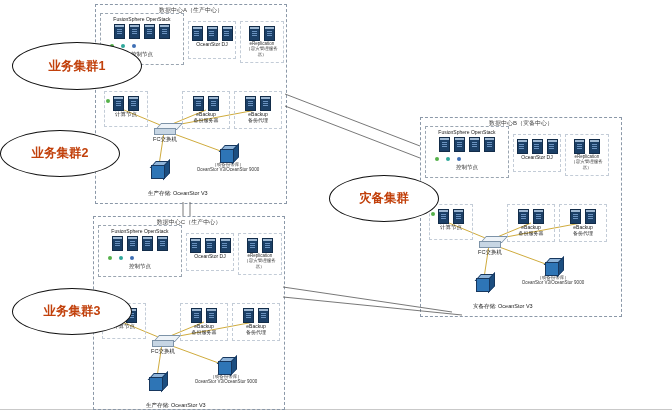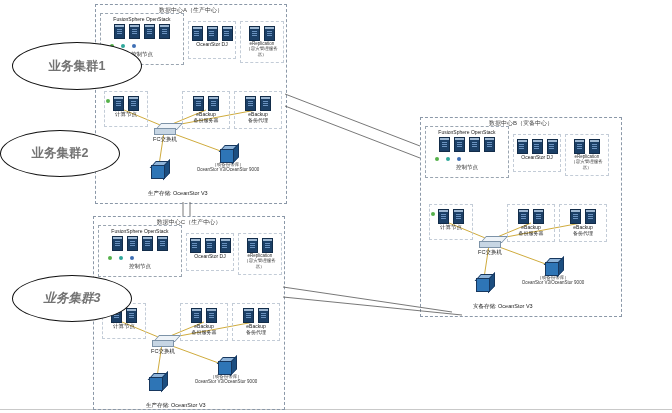--- a/index.html
+++ b/index.html
@@ -32,21 +32,21 @@
   .sw-label{position:absolute;left:44px;top:131px;width:50px;text-align:center;}
   .cube{position:relative;width:17px;height:17px;margin:0 auto;}
   .cu-front{position:absolute;left:0;top:4px;width:12px;height:12px;background:#2e75b6;border:0.5px solid #17375e;}
   .cu-top{position:absolute;left:2.5px;top:0;width:12px;height:4.5px;background:#8fb4d9;border:0.5px solid #17375e;transform:skewX(-42deg);}
   .cu-side{position:absolute;left:12.5px;top:2px;width:4.5px;height:12px;background:#1c4e80;border:0.5px solid #17375e;transform:skewY(-46deg);}
   .g-bcube{position:absolute;left:96px;top:140px;width:72px;text-align:center;}
   .g-pcube{position:absolute;left:30px;top:156px;width:66px;text-align:center;}
   .storage-label{position:absolute;left:52px;top:185px;width:132px;text-align:left;}
   
   .ell{position:absolute;border:1.5px solid #111;border-radius:50%;background:#fff;display:flex;
-       align-items:center;justify-content:center;font-weight:700;font-size:12.5px;z-index:10;color:#737373;text-align:right;}
+       align-items:center;justify-content:center;font-weight:700;font-size:12.5px;z-index:10;color:#c2410c;text-align:right;}
   #wan{position:absolute;left:0;top:0;z-index:5;pointer-events:none;}
   #bottom-line{position:absolute;left:0;top:409px;width:672px;height:1px;background:#c9c9c9;}
 </style>
 </head>
 <body>
 
 <div id="canvas">
 
   <div class="dc" style="left:95px;top:4px;">
     <div class="dc-title">数据中心A（生产中心）</div>
@@ -328,18 +328,21 @@
       <line x1="283" y1="297" x2="462" y2="315"></line>
     </g>
   </svg>
 
   <div class="ell" style="left:12px;top:42px;width:128px;height:46px;">
     <span>业务集群1</span>
   </div>
   <div class="ell" style="left:0;top:130px;width:118px;height:45px;">
     <span>业务集群2</span>
   </div>
-  <div class="ell" style="left:12px;top:275px;width:118px;height:45px;font-style:italic;">
+  <div class="ell" style="left:12px;top:288px;width:118px;height:45px;">
     <span>业务集群3</span>
+  </div>
+  <div class="ell" style="left:329px;top:175px;width:108px;height:45px;">
+    <span>灾备集群</span>
   </div>
 
   <div id="bottom-line"></div>
 </div>
 
 </body></html>

